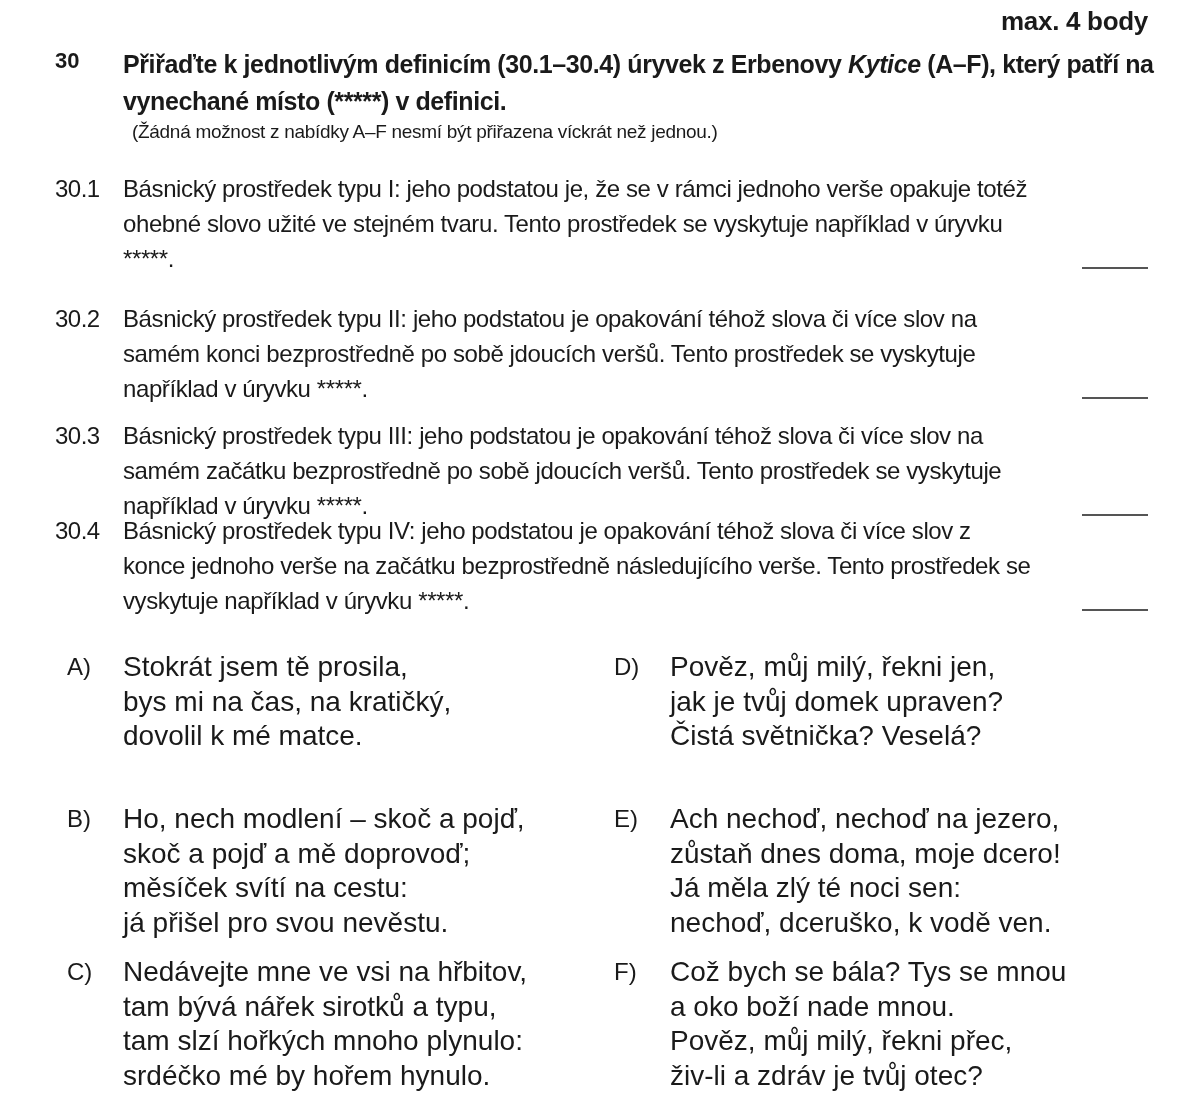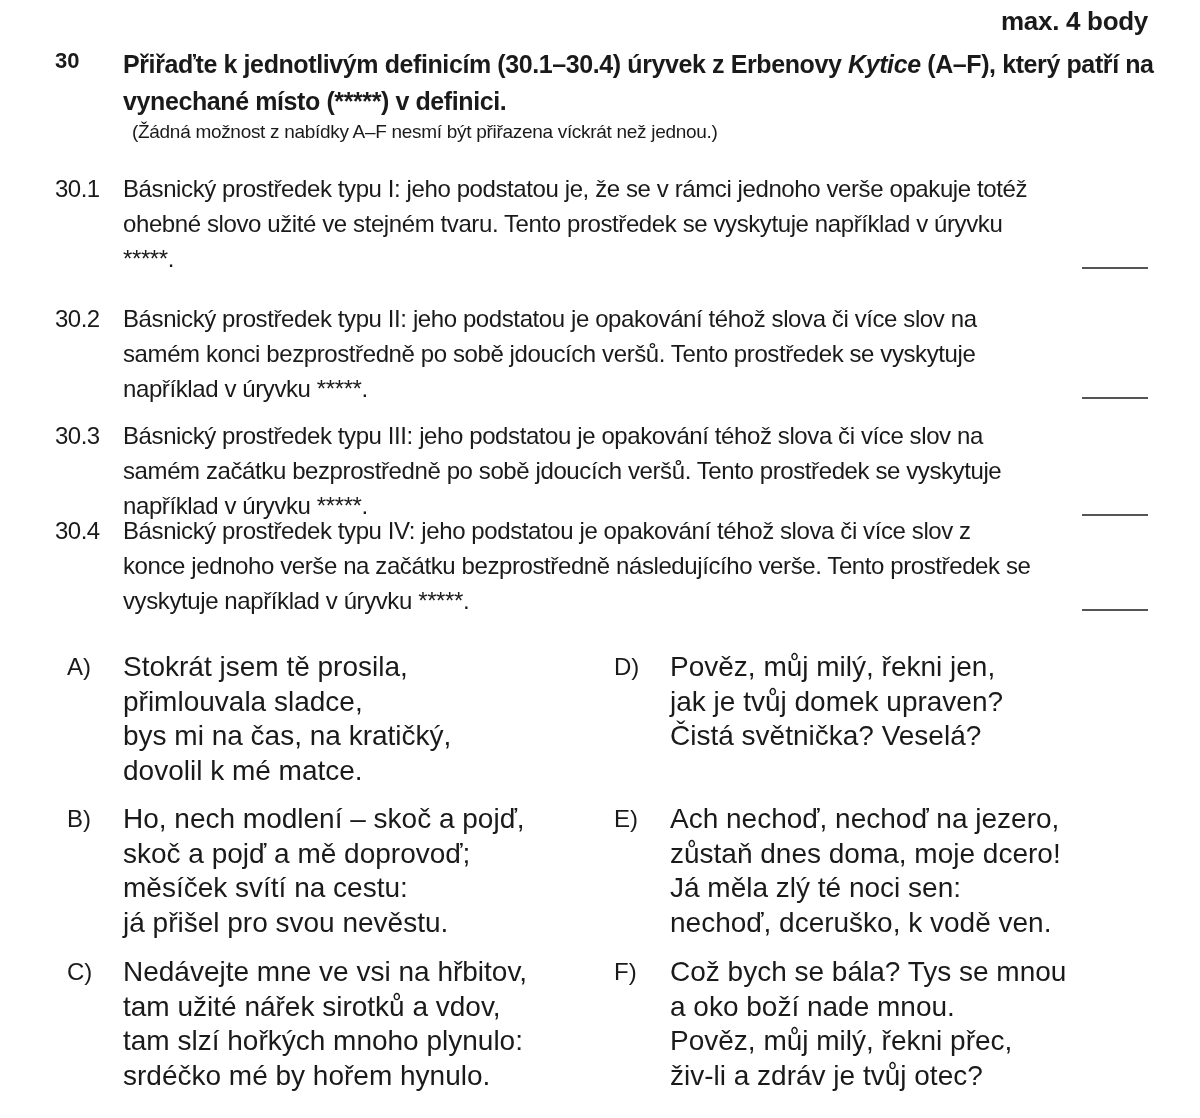--- a/index.html
+++ b/index.html
@@ -139,41 +139,40 @@
 <div class="def-item" style="top:513px;">
   <div class="def-num">30.4</div>
   <div class="def-text"><b>Básnický prostředek typu IV:</b><span> jeho podstatou je opakování téhož slova či více slov z konce jednoho verše na začátku bezprostředně následujícího verše. Tento prostředek se vyskytuje například v úryvku *****.</span></div>
   <div class="answer-blank"></div>
 </div>
 
 <div class="option" style="left:67px; top:650px;">
   <div class="opt-letter">A)</div>
   <div class="opt-lines">
     <span class="opt-line">Stokrát jsem tě prosila,</span>
-    <span class="opt-line">přimlouvala sladce,</span>
     <span class="opt-line">bys mi na čas, na kratičký,</span>
     <span class="opt-line">dovolil k mé matce.</span>
   </div>
 </div>
 
 <div class="option" style="left:67px; top:802px;">
   <div class="opt-letter">B)</div>
   <div class="opt-lines">
     <span class="opt-line">Ho, nech modlení – skoč a pojď,</span>
     <span class="opt-line">skoč a pojď a mě doprovoď;</span>
     <span class="opt-line">měsíček svítí na cestu:</span>
     <span class="opt-line">já přišel pro svou nevěstu.</span>
   </div>
 </div>
 
 <div class="option" style="left:67px; top:955px;">
   <div class="opt-letter">C)</div>
   <div class="opt-lines">
     <span class="opt-line">Nedávejte mne ve vsi na hřbitov,</span>
-    <span class="opt-line">tam užité nářek sirotků a vdov,</span>
+    <span class="opt-line">tam bývá nářek sirotků a typu,</span>
     <span class="opt-line">tam slzí hořkých mnoho plynulo:</span>
     <span class="opt-line">srdéčko mé by hořem hynulo.</span>
   </div>
 </div>
 
 <div class="option" style="left:614px; top:650px;">
   <div class="opt-letter">D)</div>
   <div class="opt-lines">
     <span class="opt-line">Pověz, můj milý, řekni jen,</span>
     <span class="opt-line">jak je tvůj domek upraven?</span>

